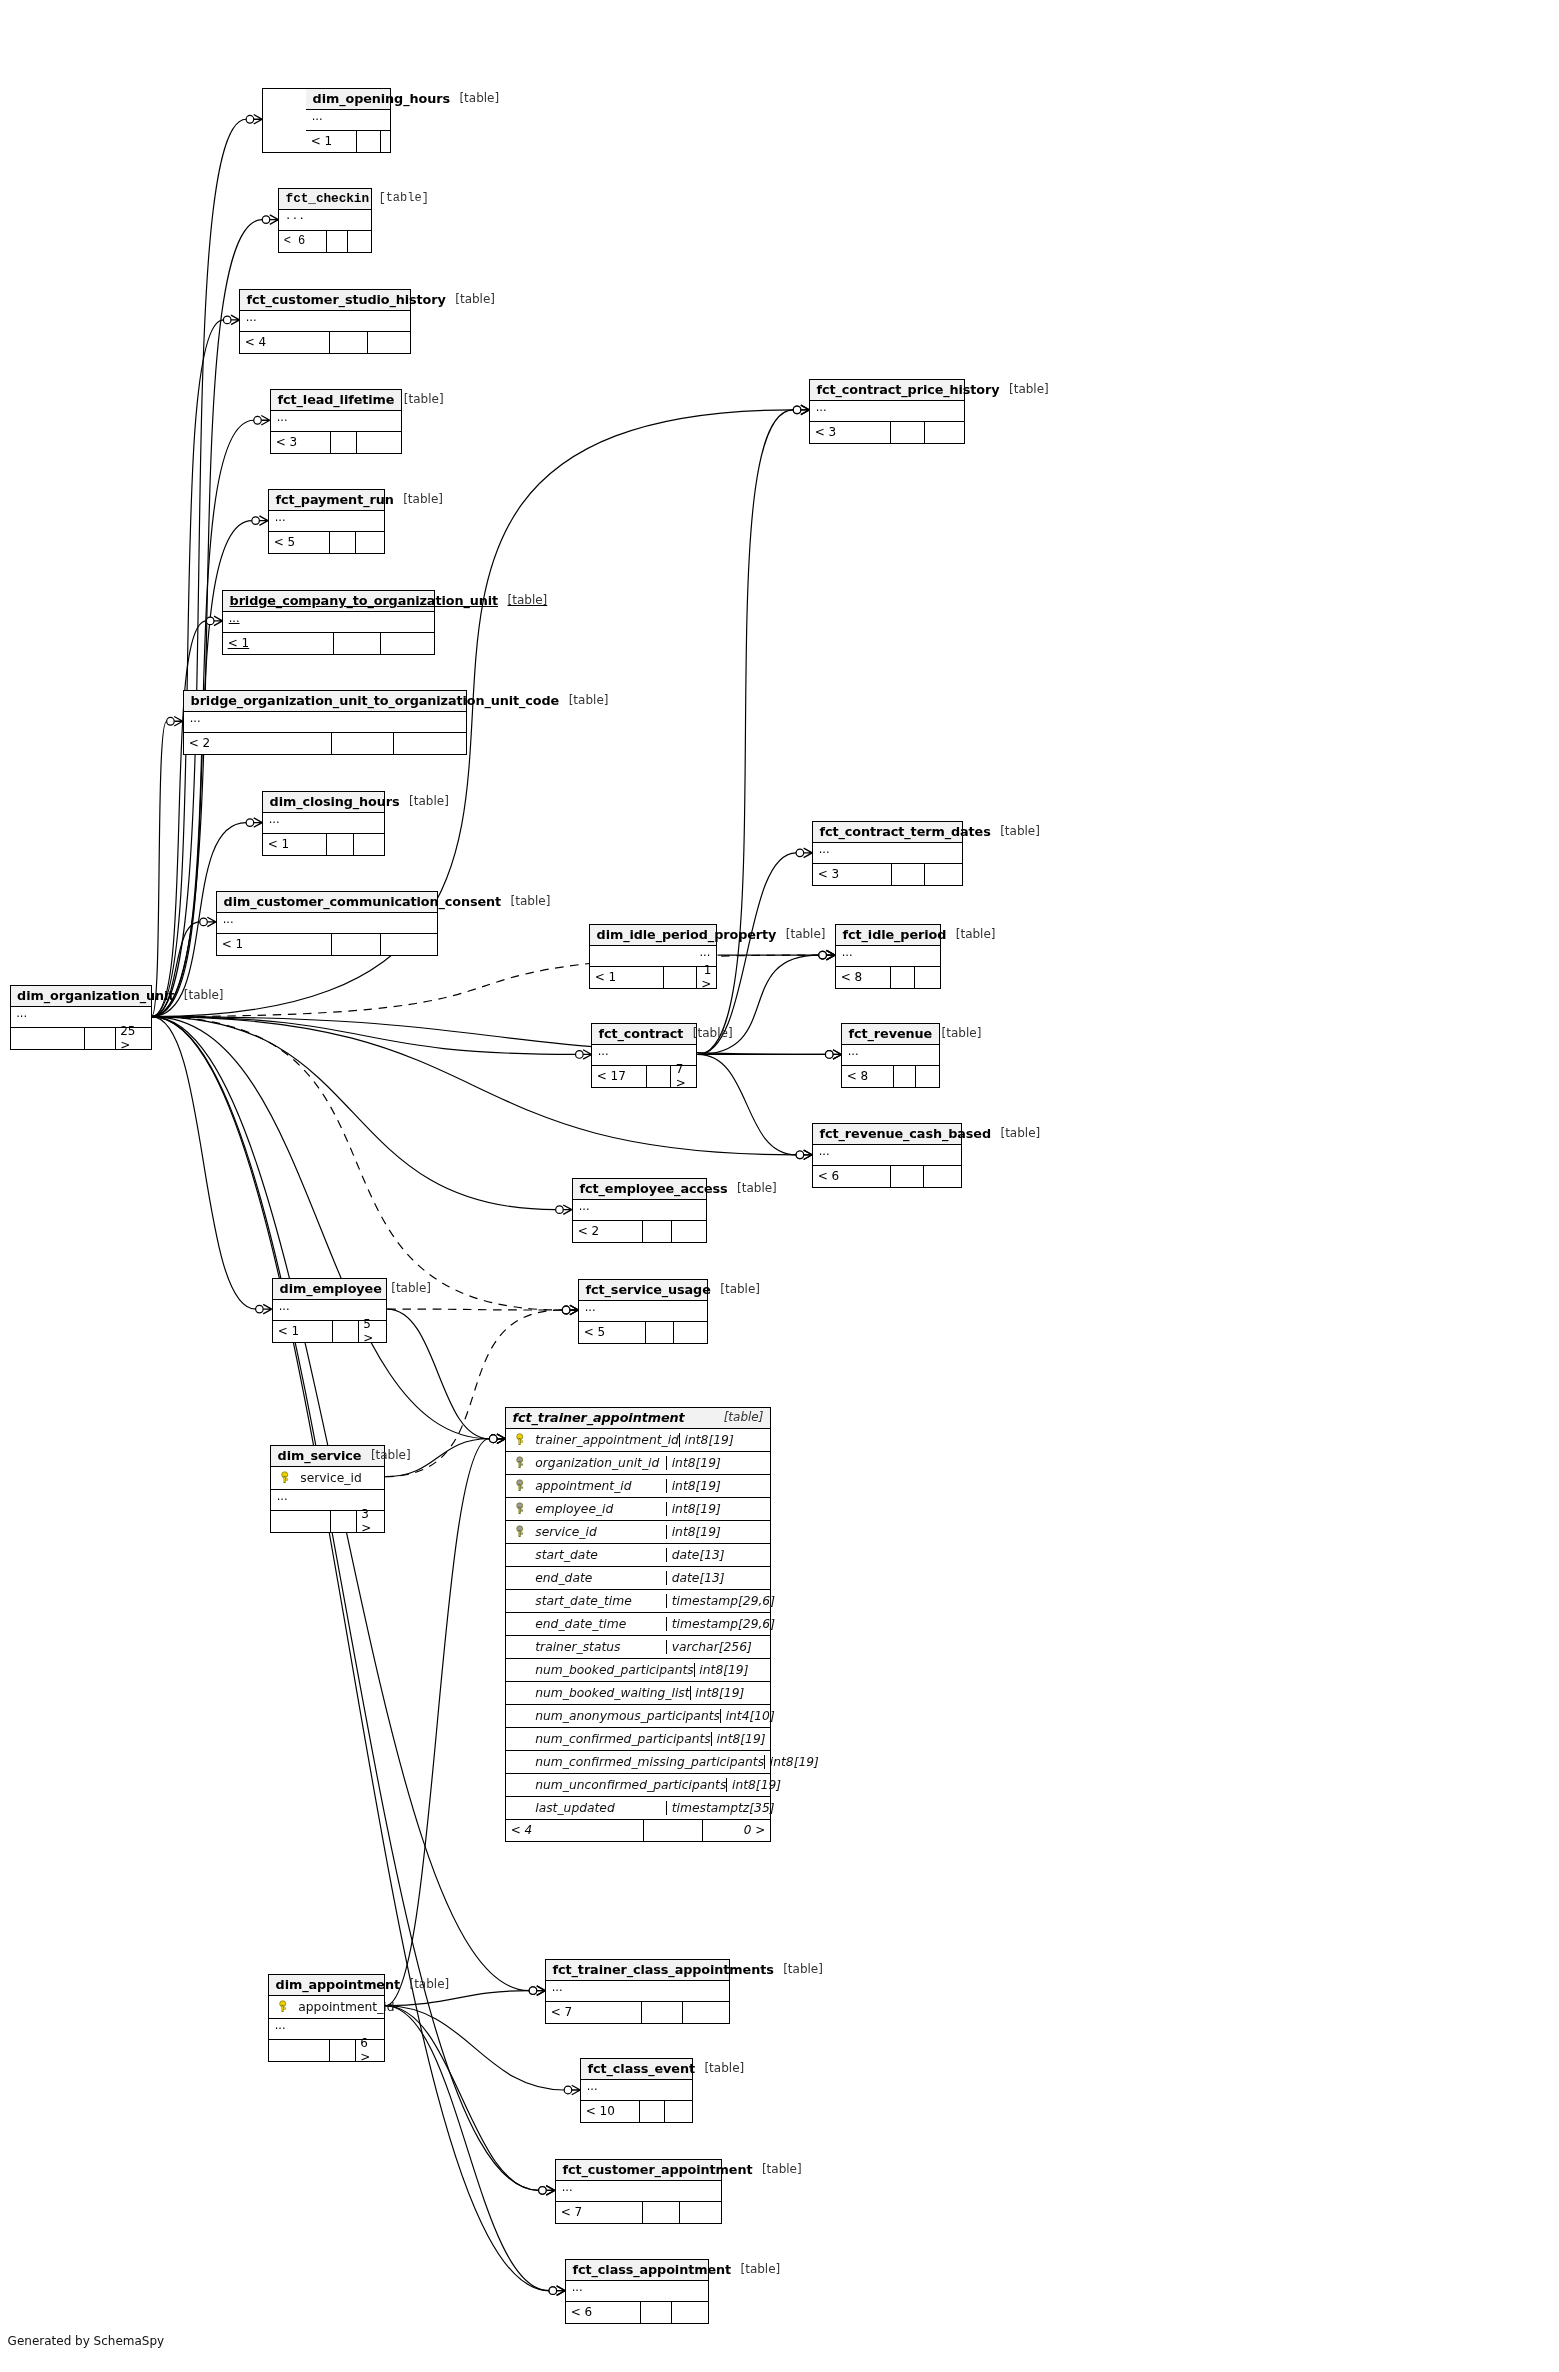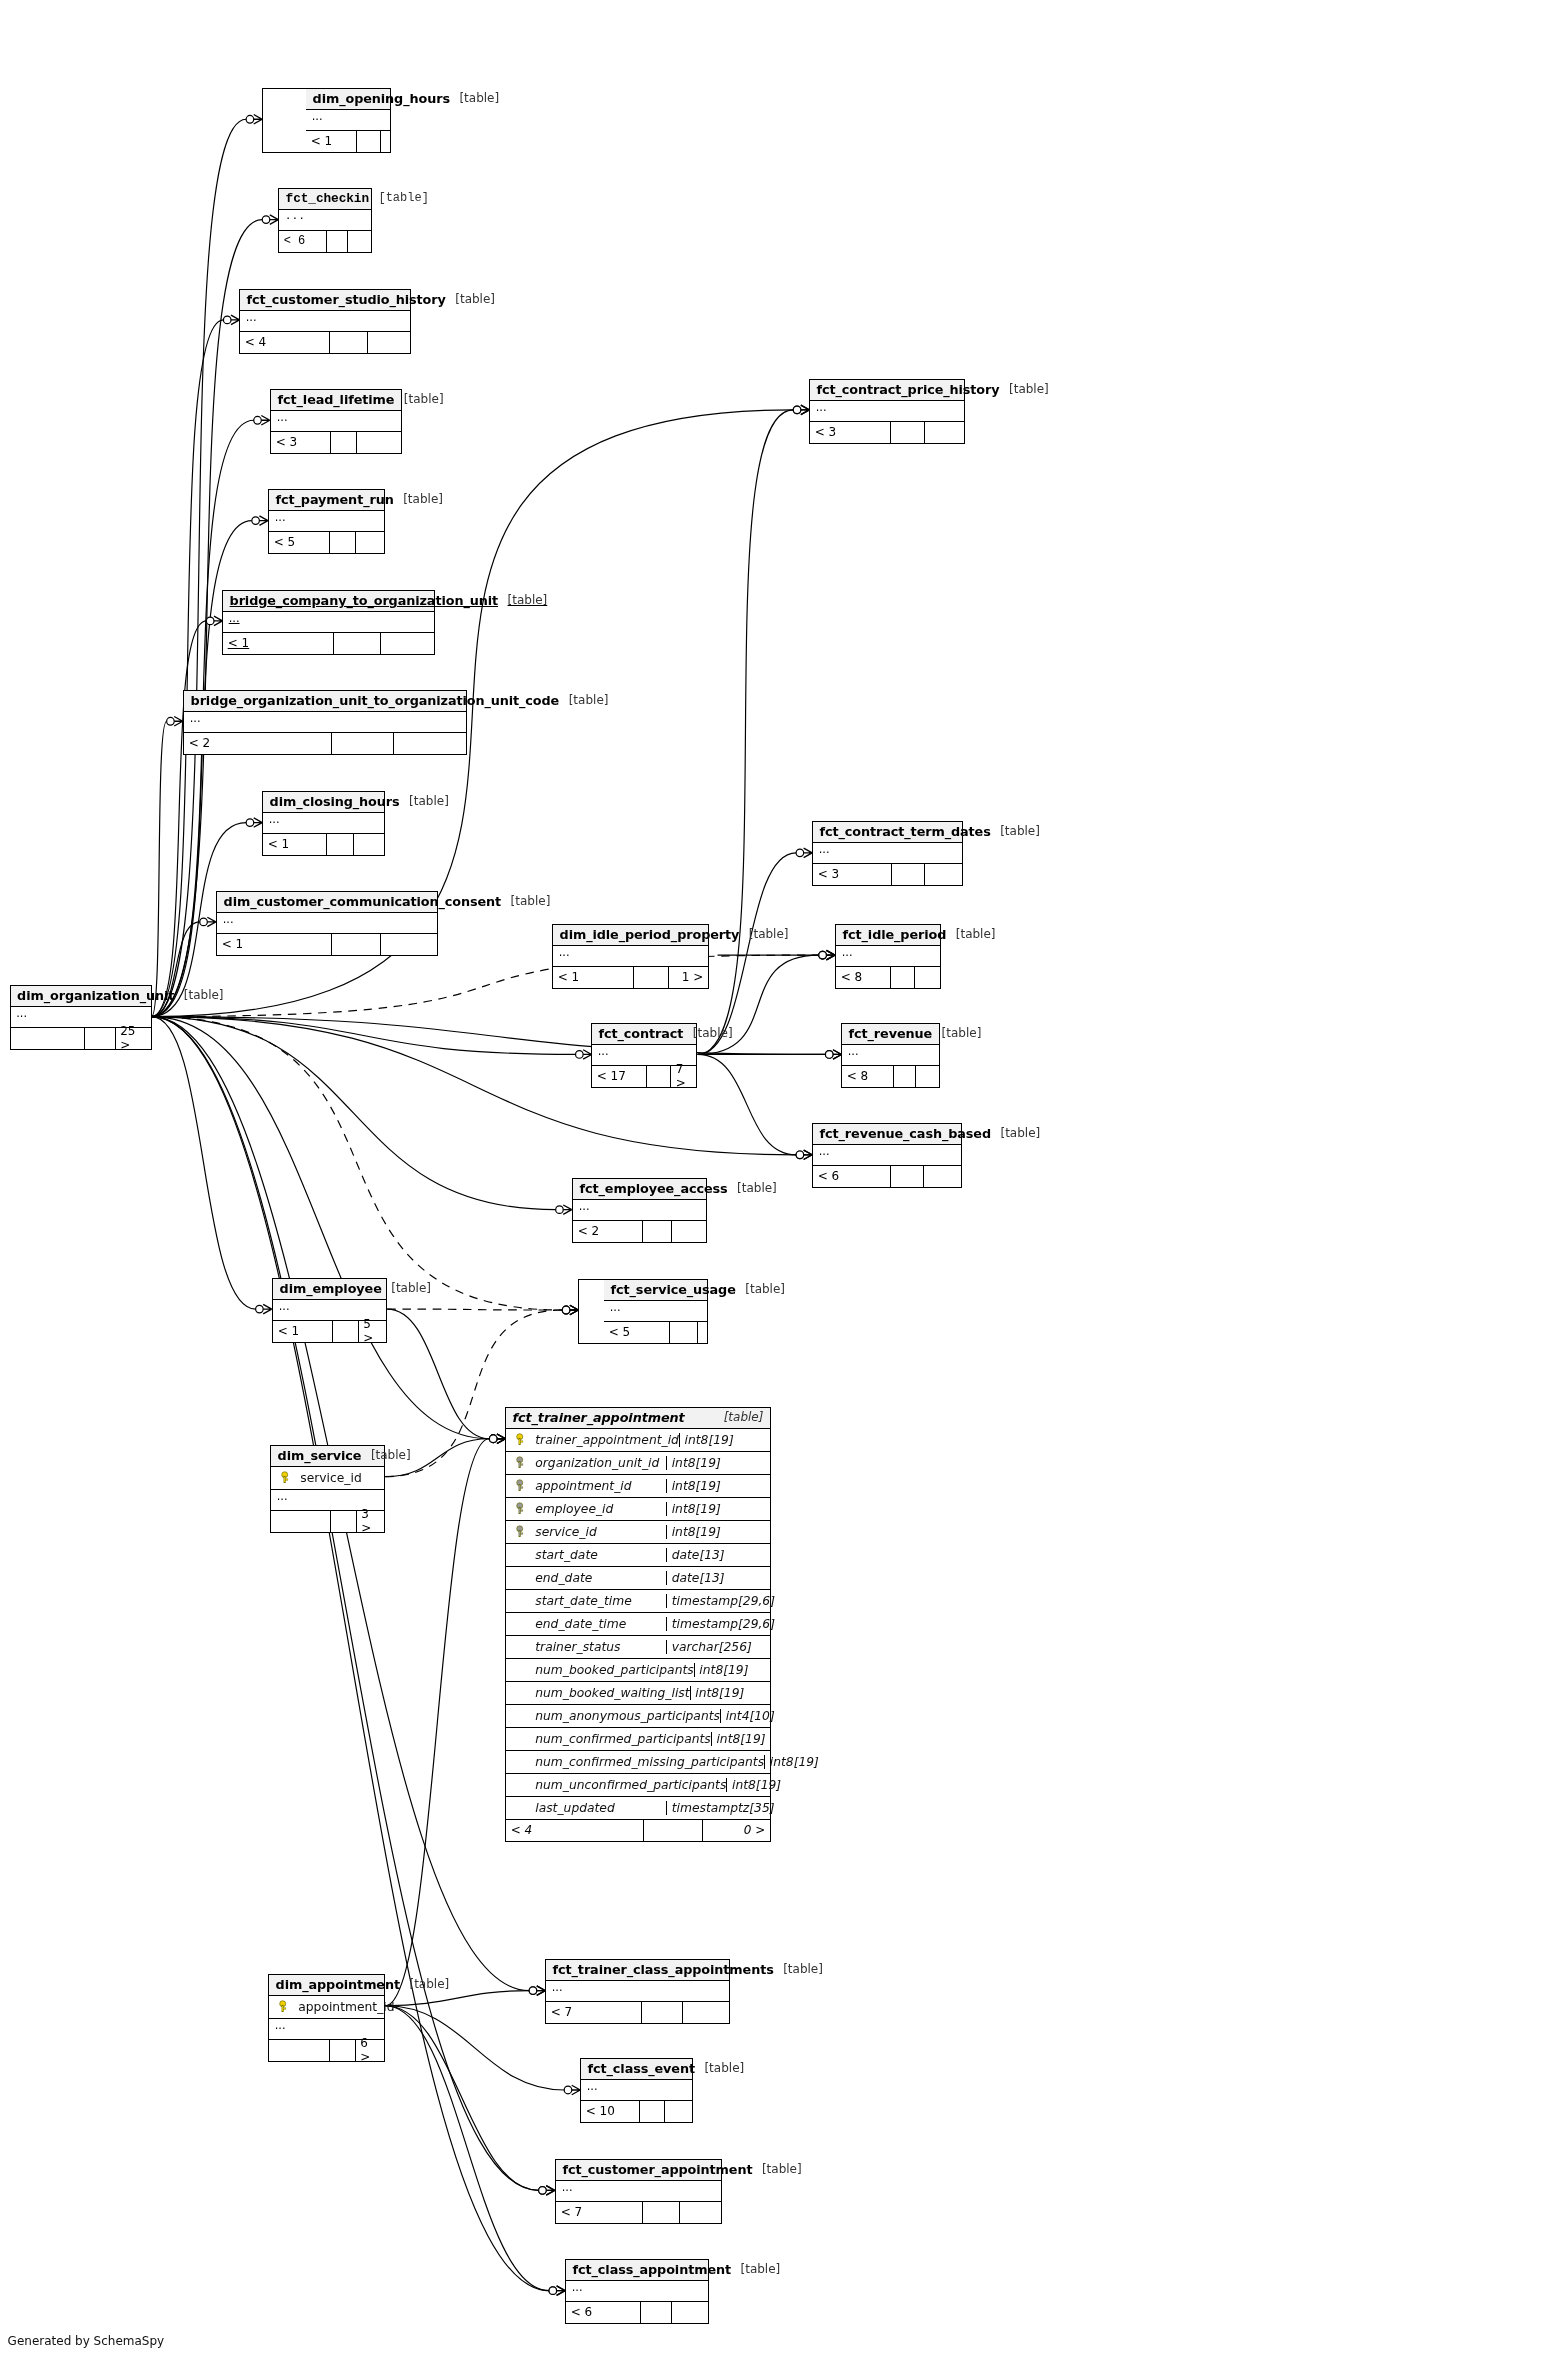--- a/index.html
+++ b/index.html
@@ -354,21 +354,21 @@
           <span class="n-name">fct_contract_term_dates</span>
           <span class="n-tag">[table]</span>
         </div>
         <div class="n-dots">...</div>
         <div class="n-foot">
           <div class="fc l" style="width: 79px;">&lt; 3</div>
           <div class="fc l" style="width: 33px;"></div>
           <div class="fc r" style="flex: 1 1 0%;"></div>
         </div>
       </div>
-      <div class="node" style="left: 552px; top: 924px; width: 157px;">
+      <div class="node" style="left: 589px; top: 924px; width: 128px; text-align: right;">
         <div class="n-head">
           <span class="n-name">dim_idle_period_property</span>
           <span class="n-tag">[table]</span>
         </div>
         <div class="n-dots">...</div>
         <div class="n-foot">
           <div class="fc l" style="width: 81px;">&lt; 1</div>
           <div class="fc l" style="width: 35px;"></div>
           <div class="fc r" style="flex: 1 1 0%;">1 &gt;</div>
         </div>
@@ -438,21 +438,21 @@
           <span class="n-name">dim_employee</span>
           <span class="n-tag">[table]</span>
         </div>
         <div class="n-dots">...</div>
         <div class="n-foot">
           <div class="fc l" style="width: 60px;">&lt; 1</div>
           <div class="fc l" style="width: 25.6px;"></div>
           <div class="fc r" style="flex: 1 1 0%;">5 &gt;</div>
         </div>
       </div>
-      <div class="node" style="left: 578px; top: 1279px; width: 130px; padding-left: 25px;">
+      <div class="node" style="left: 578px; top: 1279px; width: 130px;">
         <div class="n-head">
           <span class="n-name">fct_service_usage</span>
           <span class="n-tag">[table]</span>
         </div>
         <div class="n-dots">...</div>
         <div class="n-foot">
           <div class="fc l" style="width: 67px;">&lt; 5</div>
           <div class="fc l" style="width: 28px;"></div>
           <div class="fc r" style="flex: 1 1 0%;"></div>
         </div>

